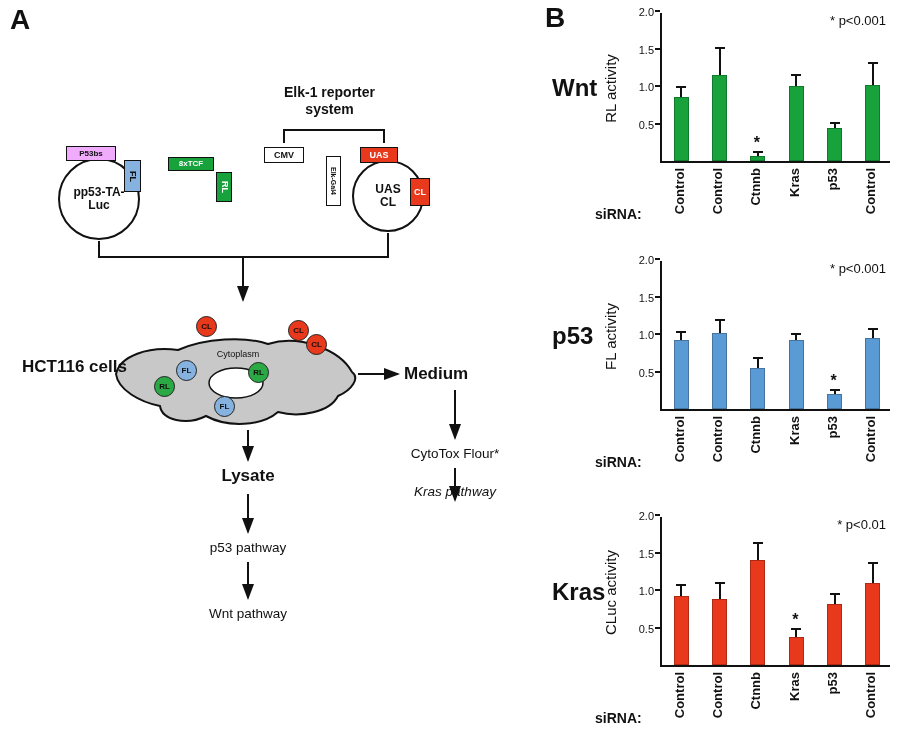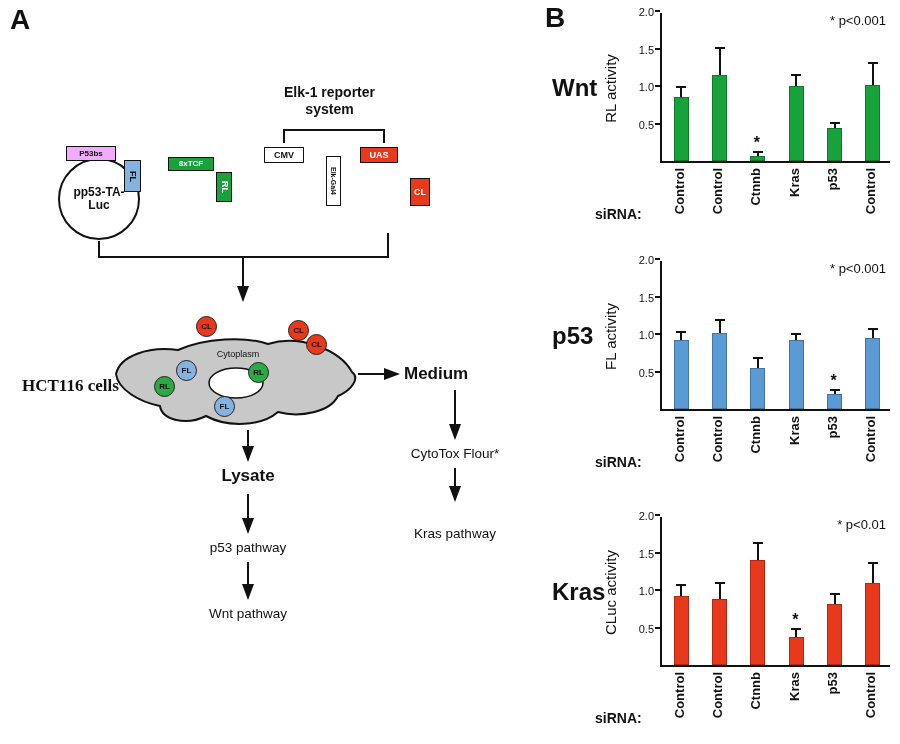--- a/index.html
+++ b/index.html
@@ -97,24 +97,27 @@
   </div>
   <div class="tag" style="left:66px; top:146px; width:50px; height:15px; background:#f0abfc;">P53bs</div>
   <div class="tag tag-vert" style="left:124px; top:160px; width:17px; height:32px; background:#85B2DE; font-size:9px;">FL</div>
 
   <div class="tag" style="left:168px; top:157px; width:46px; height:14px; background:#17A23B; color:#fff;">8xTCF</div>
   <div class="tag tag-vert" style="left:216px; top:172px; width:16px; height:30px; background:#17A23B; color:#fff; font-size:9px;">RL</div>
 
   <div class="tag" style="left:264px; top:147px; width:40px; height:16px; background:#fff; font-size:9px;">CMV</div>
   <div class="tag tag-vert" style="left:326px; top:156px; width:15px; height:50px; background:#fff; font-size:7px;">Elk-Gal4</div>
 
+  <div class="plasmid-circle" style="left:352px; top:160px; width:72px; height:72px;">
+    <span class="plasmid-name" style="width:34px;">UAS CL</span>
+  </div>
   <div class="tag" style="left:360px; top:147px; width:38px; height:16px; background:#E8391D; color:#fff; font-size:9px;">UAS</div>
   <div class="tag" style="left:410px; top:178px; width:20px; height:28px; background:#E8391D; color:#fff; font-size:9px;">CL</div>
 
-  <div class="big-label" style="left:22px; top:376px;font-family:Liberation Serif, serif;">HCT116 cells</div>
+  <div class="big-label" style="left:22px; top:357px;">HCT116 cells</div>
   <div class="small-note" style="left:198px; top:349px; width:80px;">Cytoplasm</div>
 
   <div class="mol" style="left:196px; top:316px; background:#E8391D;">
       <span>CL</span>
     </div>
   <div class="mol" style="left:288px; top:320px; background:#E8391D;">
       <span>CL</span>
     </div>
   <div class="mol" style="left:306px; top:334px; background:#E8391D;">
       <span>CL</span>
@@ -127,21 +130,21 @@
     </div>
   <div class="mol" style="left:154px; top:376px; background:#2AA944;">
       <span>RL</span>
     </div>
   <div class="mol" style="left:248px; top:362px; background:#2AA944;">
       <span>RL</span>
     </div>
 
   <div class="big-label" style="left:404px; top:364px;">Medium</div>
   <div class="mid-label" style="left:385px; top:446px; width:140px;">CytoTox Flour*</div>
-  <div class="mid-label" style="left:385px; top:526px; width:140px;">Kras pathway</div>
+  <div class="mid-label" style="left:385px; top:484px; width:140px;font-style:italic;">Kras pathway</div>
   <div class="big-label" style="left:188px; top:466px; width:120px; text-align:center;">Lysate</div>
   <div class="mid-label" style="left:188px; top:540px; width:120px;">p53 pathway</div>
   <div class="mid-label" style="left:188px; top:606px; width:120px;">Wnt pathway</div>
 </div>
 
 <div id="panelB">
   <div class="abs panel-label" style="left:5px; top:2px;">B</div>
 
   <div class="chart-group" style="top:8px;">
     <div class="chart-title">Wnt</div>

